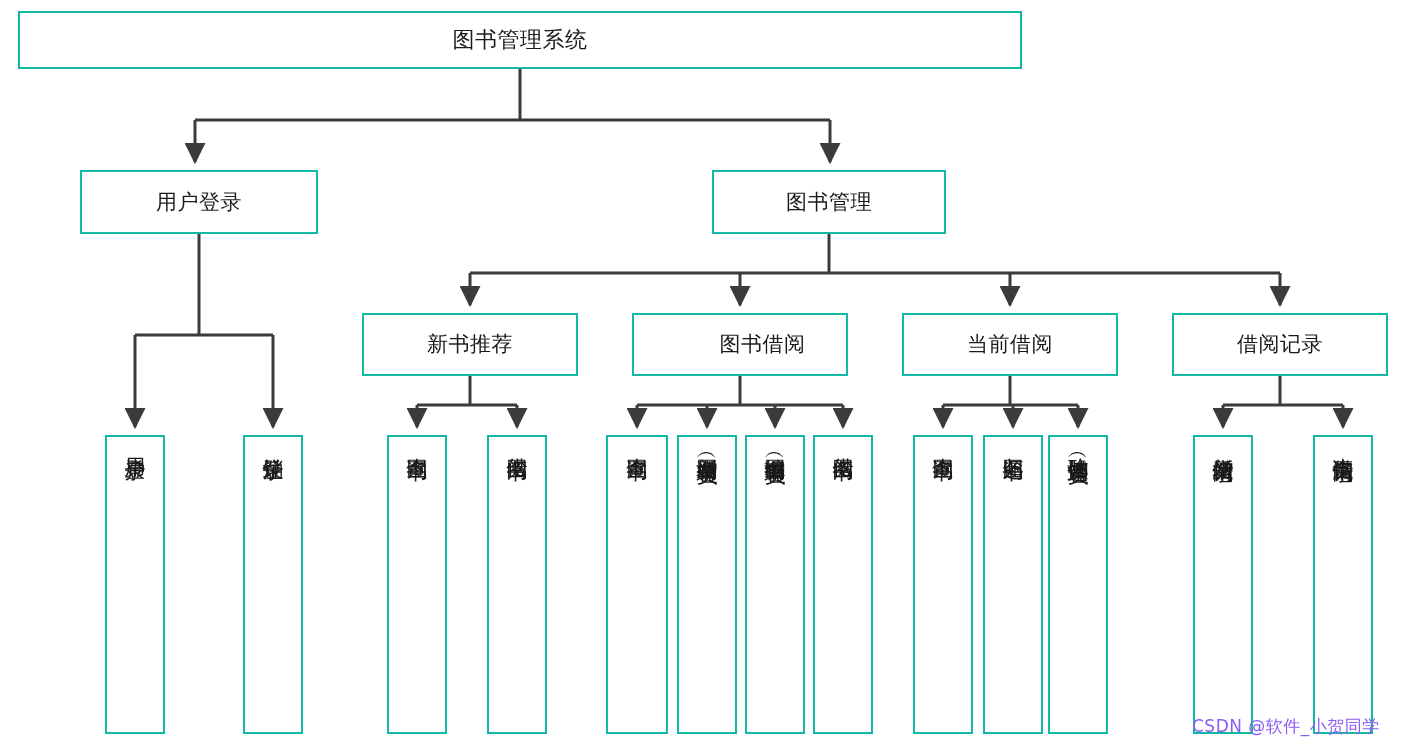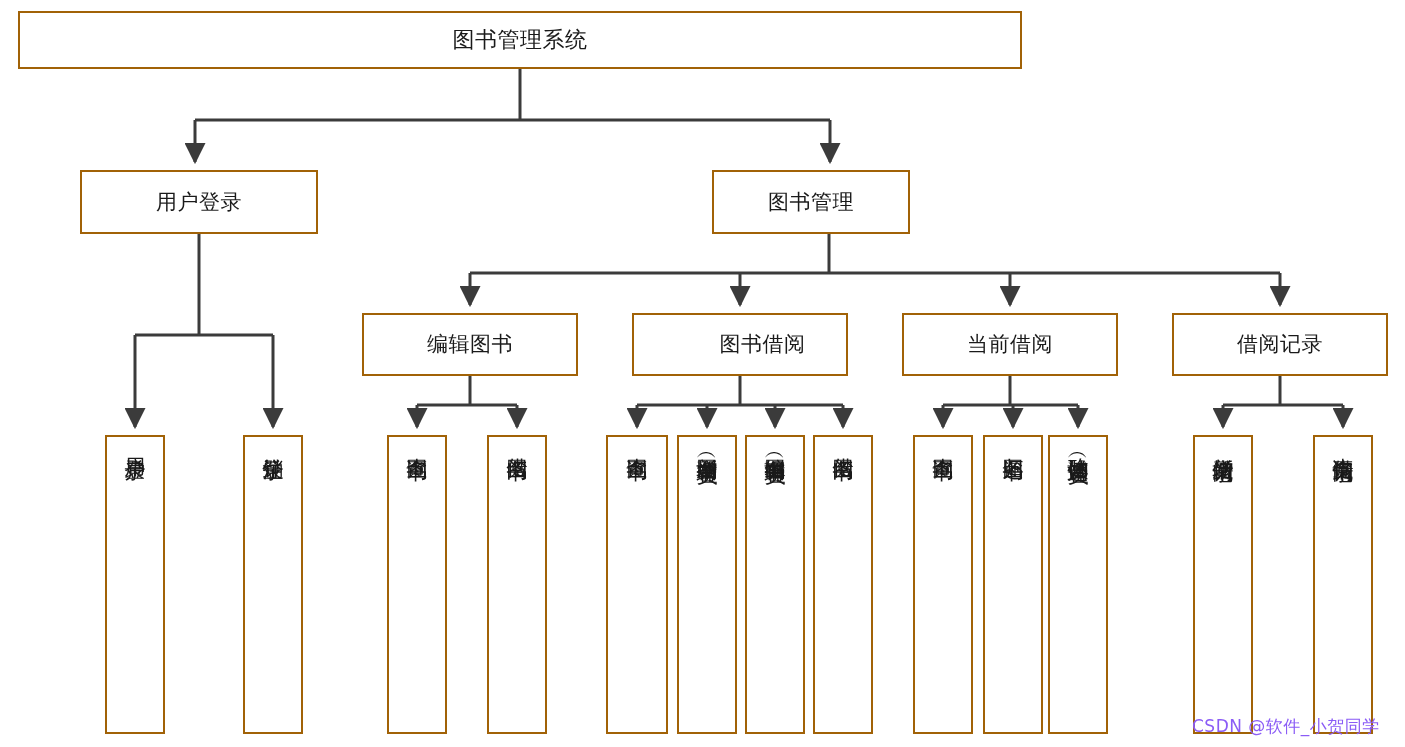--- a/index.html
+++ b/index.html
@@ -23,21 +23,21 @@
     left: 0;
     top: 0;
     width: 1405px;
     height: 747px;
     pointer-events: none;
   }
   .node {
     position: absolute;
     box-sizing: border-box;
     background: #ffffff;
-    border: 2px solid #a16207;
+    border: 2px solid #14b8a6;
     display: flex;
     align-items: center;
     justify-content: center;
     color: #1a1a1a;
     z-index: 2;
   }
   .node-label {
     display: block;
     text-align: center;
     line-height: 1.18;
@@ -130,26 +130,26 @@
     </g>
   </svg>
 
   <div class="node root horiz" style="left:18px; top:11px; width:1004px; height:58px;">
     <span class="node-label">图书管理系统</span>
   </div>
 
   <div class="node horiz" style="left:80px; top:170px; width:238px; height:64px;">
     <span class="node-label">用户登录</span>
   </div>
-  <div class="node horiz" style="left:712px; top:170px; width:198px; height:64px;">
+  <div class="node horiz" style="left:712px; top:170px; width:234px; height:64px;">
     <span class="node-label">图书管理</span>
   </div>
 
   <div class="node horiz" style="left:362px; top:313px; width:216px; height:63px;">
-    <span class="node-label">编辑图书</span>
+    <span class="node-label">新书推荐</span>
   </div>
   <div class="node horiz" style="left:632px; top:313px; width:216px; height:63px;padding-left:45px;">
     <span class="node-label">图书借阅</span>
   </div>
   <div class="node horiz" style="left:902px; top:313px; width:216px; height:63px;">
     <span class="node-label">当前借阅</span>
   </div>
   <div class="node horiz" style="left:1172px; top:313px; width:216px; height:63px;">
     <span class="node-label">借阅记录</span>
   </div>

